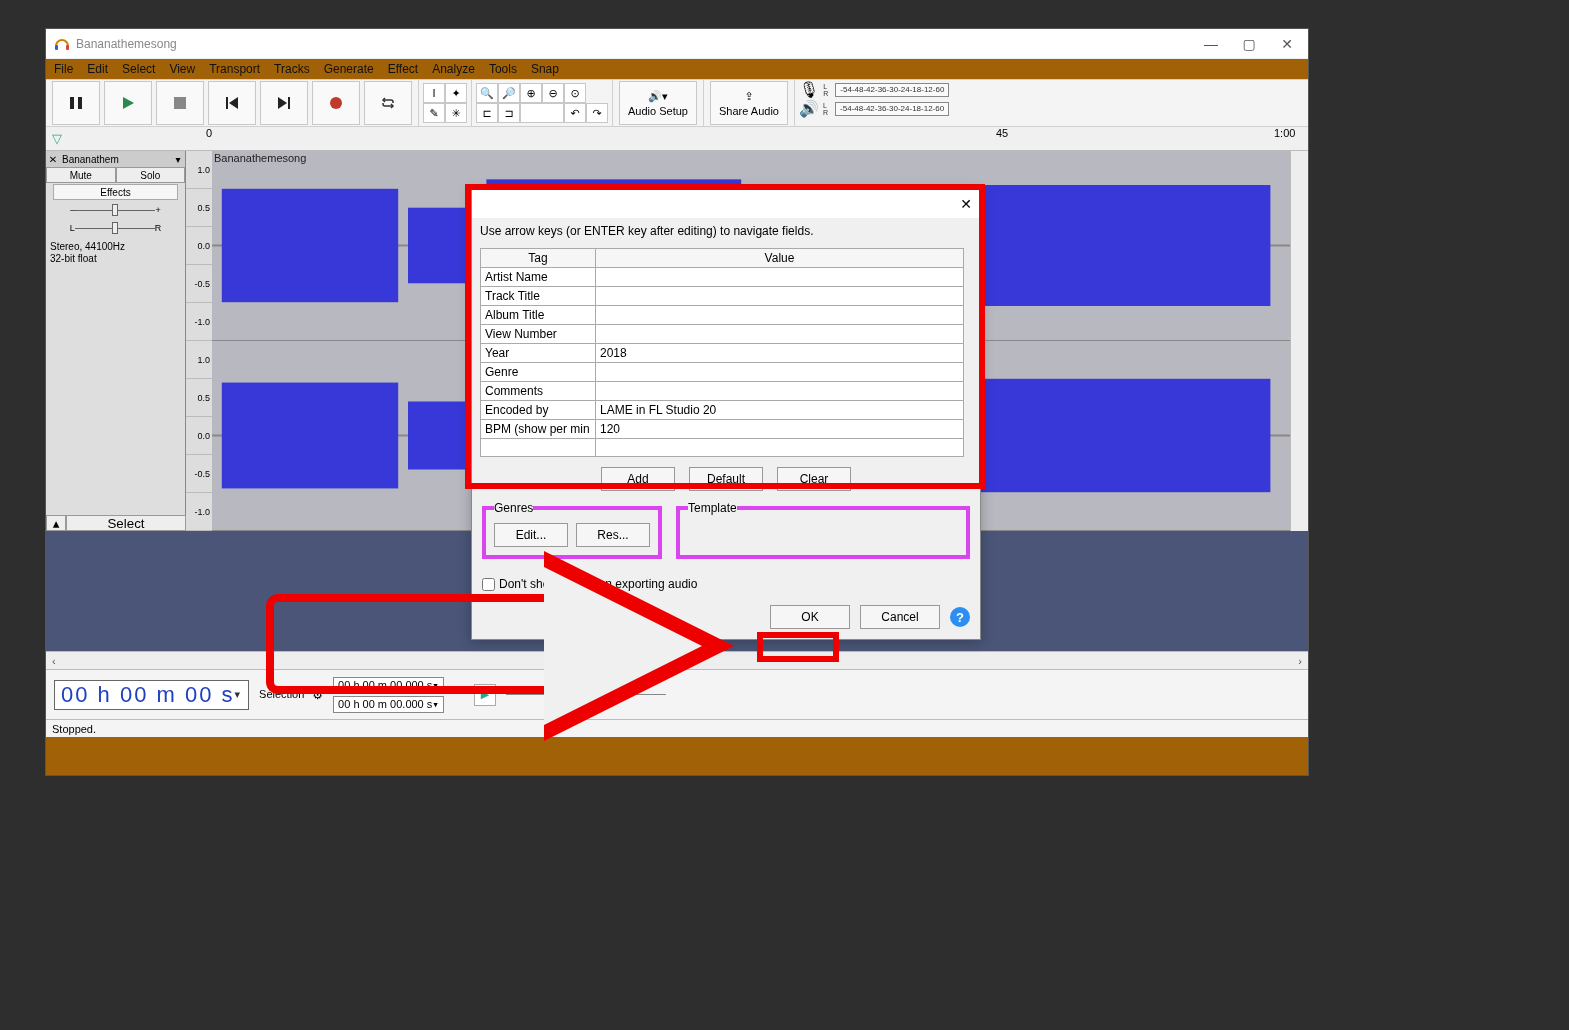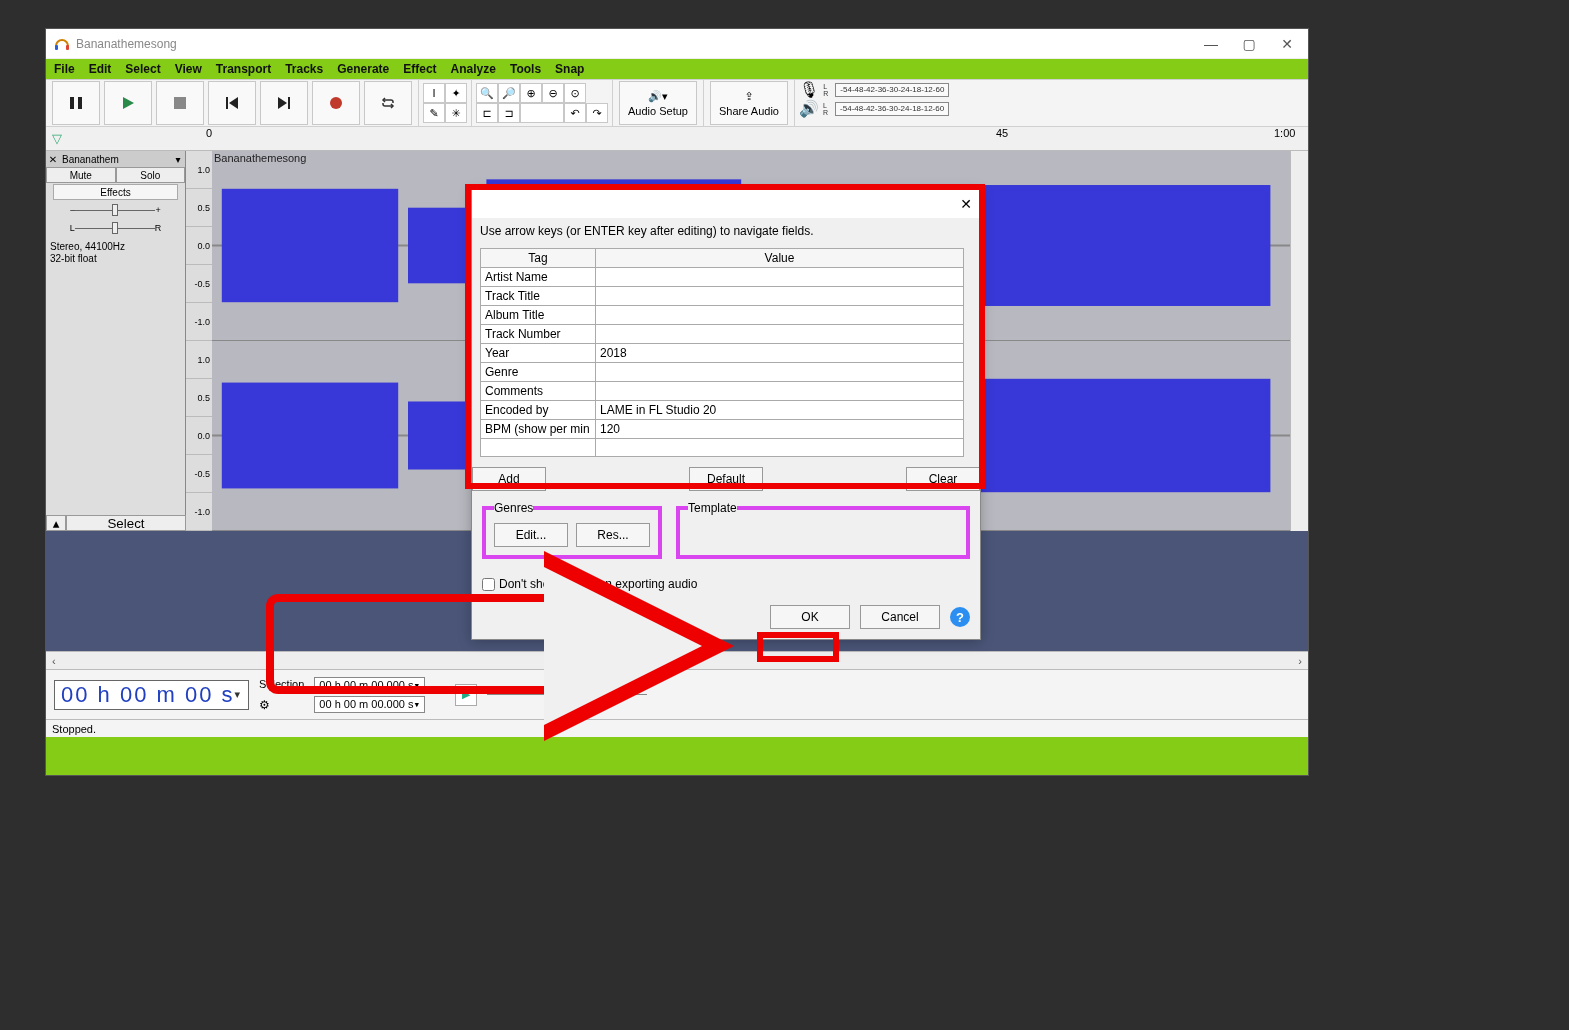--- a/index.html
+++ b/index.html
@@ -1,25 +1,25 @@
 <!DOCTYPE html>
 <html><head>
 <meta charset="utf-8">
 <style>
 * { box-sizing: border-box; margin: 0; padding: 0; font-family: "Segoe UI", Tahoma, sans-serif; }
 body { background: #2e2e2e; width: 1569px; height: 1030px; overflow: hidden; }
-.outer-frame { position: absolute; left: 45px; top: 28px; width: 1264px; height: 748px; background: #84cc16; border: 1px solid #555; }
+.outer-frame { position: absolute; left: 45px; top: 28px; width: 1264px; height: 748px; background: #a16207; border: 1px solid #555; }
 .titlebar { height: 30px; background: #fff; display: flex; align-items: center; padding: 0 8px; border-bottom: 1px solid #eee; }
 .titlebar .app-icon { width: 16px; height: 16px; margin-right: 6px; }
 .app-icon svg { display: block; }
 .titlebar .title-text { font-size: 12px; color: #888; flex: 1; }
 .win-controls { display: flex; gap: 20px; margin-right: 4px; color: #555; font-size: 14px; }
 .win-controls span { cursor: pointer; width: 18px; text-align: center; }
 .menu-bar { height: 20px; display: flex; gap: 14px; padding: 0 8px; font-size: 12px; color: #111; align-items: center; }
-.menu-bar span { cursor: pointer; font-weight: bold; }
+.menu-bar span { cursor: pointer; }
 .toolbar-row { height: 48px; border-top: 1px solid #d0d0d0; border-bottom: 1px solid #d0d0d0; background: #f4f4f4; display: flex; align-items: stretch; }
 .tb-group { display: flex; align-items: center; padding: 0 4px; border-right: 1px solid #d0d0d0; }
 .big-btn { width: 48px; height: 44px; border: 1px solid #c8c8c8; background: #f9f9f9; margin: 2px; display: flex; align-items: center; justify-content: center; cursor: pointer; }
 .tools-col { display: flex; flex-direction: column; }
 .tools-row { display: flex; }
 .small-btn { width: 22px; height: 20px; border: 1px solid #c8c8c8; background: #fff; display: flex; align-items: center; justify-content: center; font-size: 11px; cursor: pointer; }
 .audio-setup { flex-direction: column; font-size: 11px; gap: 2px; width: 78px; }
 .share-audio { flex-direction: column; font-size: 11px; gap: 2px; width: 78px; }
 .meter-row { display: flex; align-items: center; gap: 4px; }
 .meter-bar { flex: 1; height: 14px; border: 1px solid #888; background: #fafafa; position: relative; display: flex; align-items: center; justify-content: space-between; padding: 0 4px; }
@@ -65,21 +65,21 @@
 .status-bar { height: 18px; background: #f4f4f4; border-top: 1px solid #bbb; font-size: 11px; padding: 0 6px; display: flex; align-items: center; }
 
 .dialog { position: absolute; left: 425px; top: 160px; width: 510px; background: #f0f0f0; border: 1px solid #888; box-shadow: 0 2px 12px rgba(0,0,0,.25); z-index: 100; }
 .dialog-titlebar { height: 28px; display: flex; justify-content: flex-end; align-items: center; padding: 0 8px; background: #fff; }
 .dialog-titlebar .close { font-size: 14px; cursor: pointer; }
 .dialog-hint { font-size: 12px; padding: 6px 8px; }
 .tags-table { width: calc(100% - 24px); margin: 4px 8px 4px 8px; border-collapse: collapse; font-size: 12px; border-radius: 10px; }
 .tags-table th, .tags-table td { border: 1px solid #aaa; padding: 2px 4px; text-align: left; background: #fff; height: 18px; }
 .tags-table th { background: #f6f6f6; font-weight: normal; text-align: center; }
 .tags-table td.tag-cell { width: 115px; }
-.dlg-btn-row { display: flex; justify-content: space-between; gap: 14px; padding: 6px 0; }
+.dlg-btn-row { display: flex; justify-content: center; gap: 14px; padding: 6px 0; }
 .dlg-btn { min-width: 74px; height: 24px; font-size: 12px; border: 1px solid #999; background: #f6f6f6; cursor: pointer; }
 .fieldsets { display: flex; gap: 14px; padding: 4px 10px; }
 fieldset { border: 4px solid #d946ef; padding: 8px; font-size: 12px; }
 fieldset.legend-genres { flex: 0 0 180px; }
 fieldset.legend-template { flex: 1; }
 fieldset .btns { display: flex; gap: 8px; }
 .dont-show { display: flex; align-items: center; gap: 4px; font-size: 12px; padding: 14px 10px 4px 10px; }
 .ok-cancel { display: flex; justify-content: flex-end; align-items: center; gap: 10px; padding: 10px; }
 .help-circle { width: 20px; height: 20px; border-radius: 50%; background: #2b8ef0; color: #fff; font-weight: bold; display: flex; align-items: center; justify-content: center; font-size: 13px; cursor: pointer; }
 
@@ -339,21 +339,21 @@
   <div class="hscroll">
       <span>‹</span>
       <span>›</span>
     </div>
 
   <div class="bottom-bar">
     <div class="time-display">
         <span>00 h 00 m 00 s</span>
         <span style="font-size:11px;color:#333">▾</span>
       </div>
-    <div style="display:flex;flex-direction:column;gap:8px">
+    <div style="display:flex;gap:8px">
       <span style="font-size:11px">Selection</span>
       <span style="font-size:12px">⚙</span>
     </div>
     <div class="sel-box">
       <div class="sel-time"><span>00 h 00 m 00.000 s</span>▾</div>
       <div class="sel-time"><span>00 h 00 m 00.000 s</span>▾</div>
     </div>
     <div style="width:10px"></div>
     <div class="play-mini">▶</div>
     <div class="h-slider">
@@ -384,21 +384,21 @@
           </tr>
       <tr>
             <td class="tag-cell">Track Title</td>
             <td></td>
           </tr>
       <tr>
             <td class="tag-cell">Album Title</td>
             <td></td>
           </tr>
       <tr>
-            <td class="tag-cell">Track Number</td>
+            <td class="tag-cell">View Number</td>
             <td></td>
           </tr>
       <tr>
             <td class="tag-cell">Year</td>
             <td>2018</td>
           </tr>
       <tr>
             <td class="tag-cell">Genre</td>
             <td></td>
           </tr>

